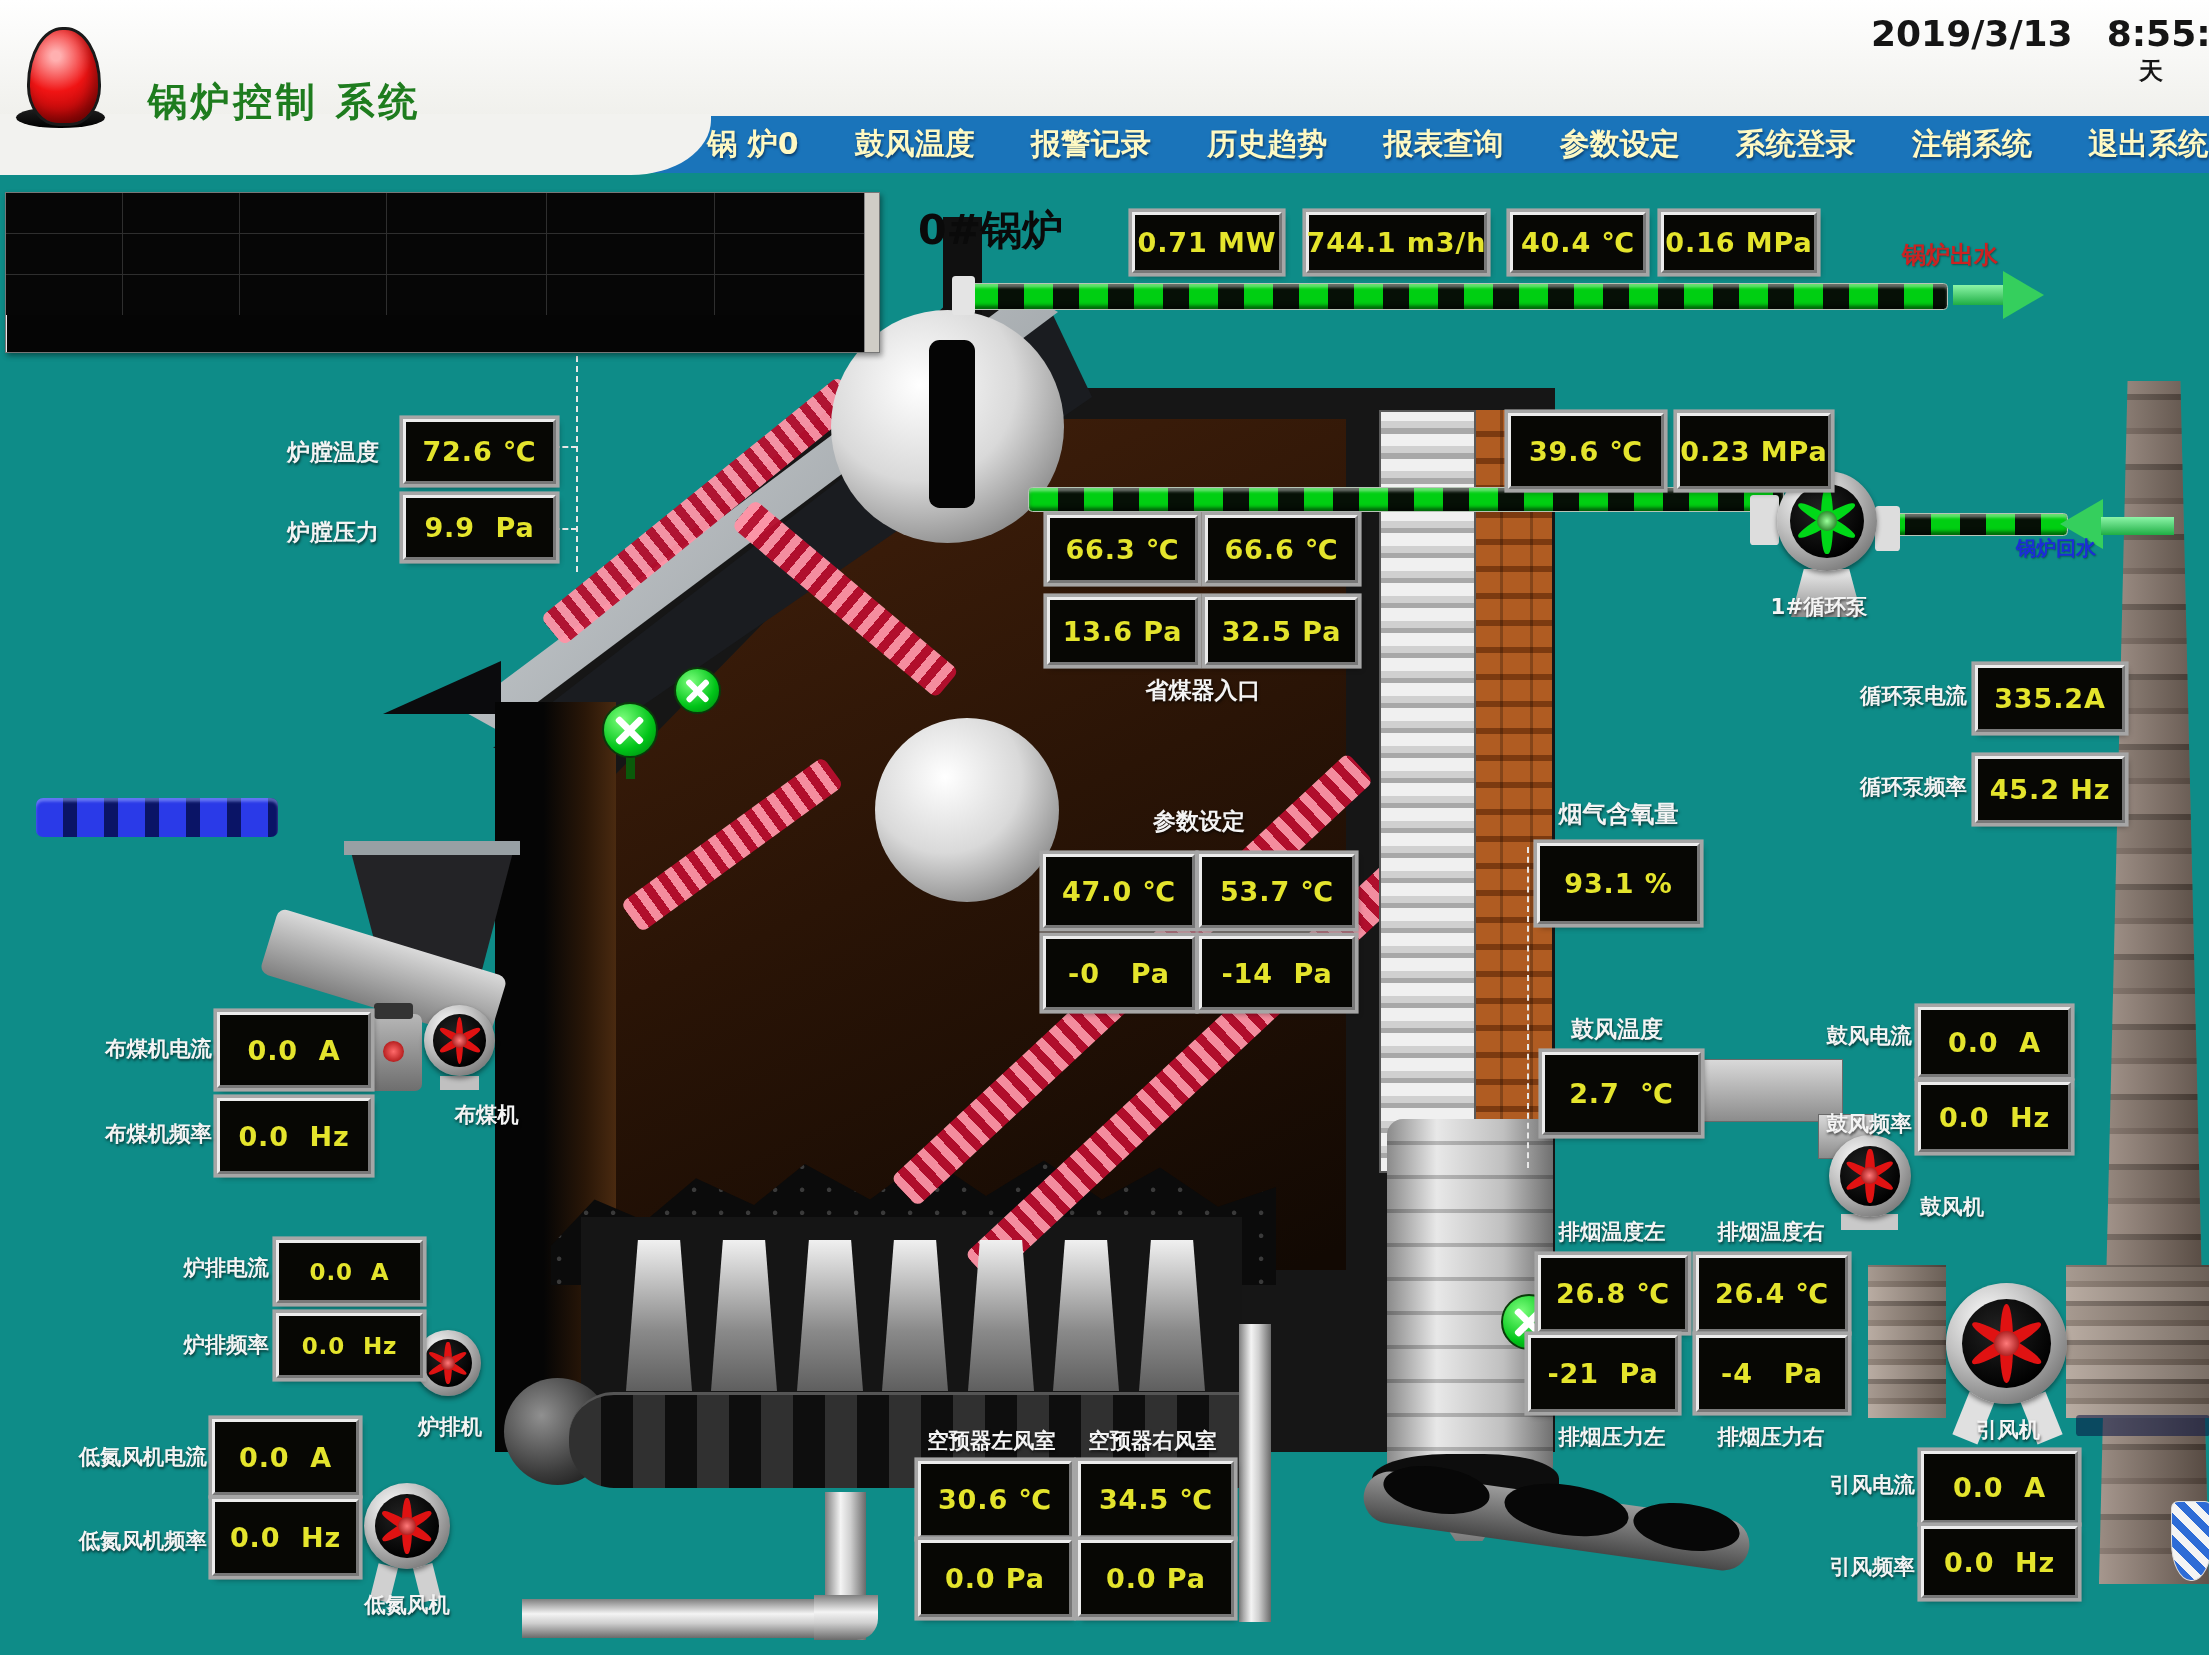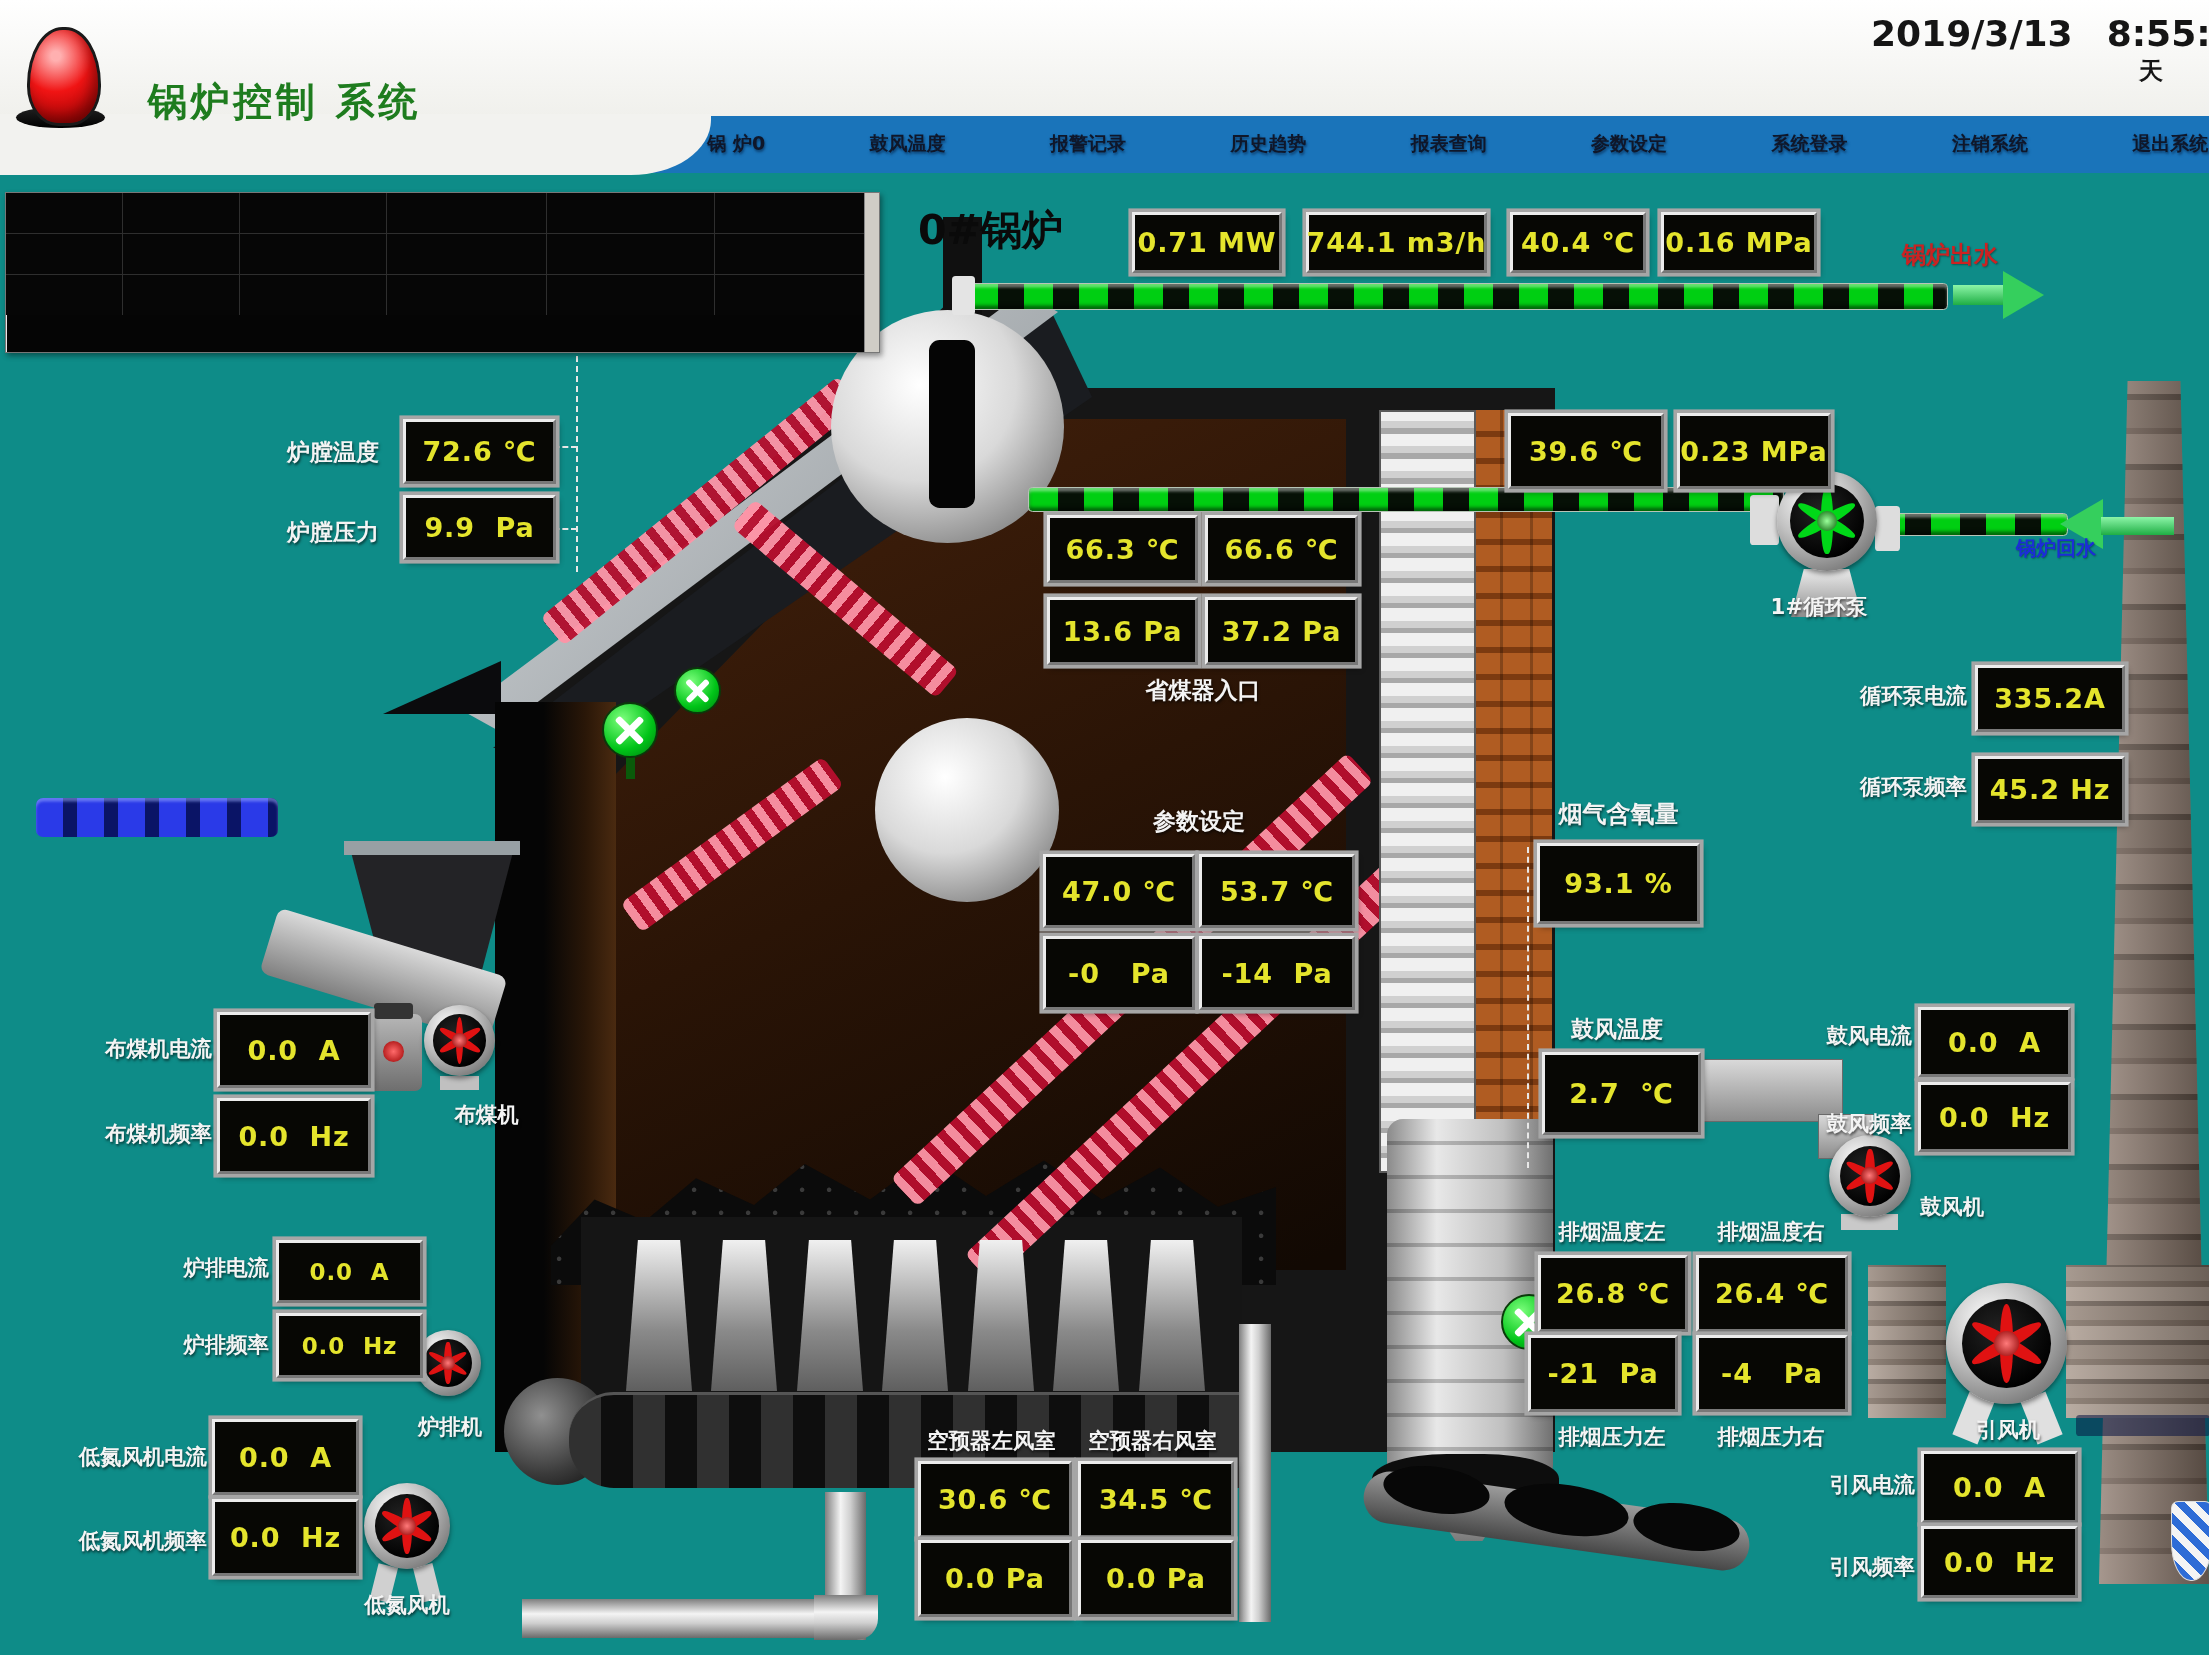--- a/index.html
+++ b/index.html
@@ -20,21 +20,21 @@
   .tubes{position:absolute;background:repeating-linear-gradient(90deg,#ff93a6 0 9px,#b80e2e 9px 18px);border-radius:7.1px;opacity:.95;z-index:7}
   .fan{position:absolute;border-radius:50%;background:radial-gradient(circle at 35% 30%,#fdfdfd,#c2c2c2 40%,#707070 85%,#4a4a4a);box-shadow:0 2.7px 5.3px rgba(0,0,0,.45);display:flex;align-items:center;justify-content:center;z-index:22}
   .fan .hub{width:74%;height:74%;border-radius:50%;background:radial-gradient(circle at 40% 35%,#222,#000 75%);position:relative;display:flex;align-items:center;justify-content:center}
   .fan .b{position:absolute;width:15%;height:88%;background:#e01212;border-radius:45%}
   .fan .b2{transform:rotate(60deg)}.fan .b3{transform:rotate(120deg)}
   .fan .dot{position:absolute;width:28%;height:28%;border-radius:50%;background:radial-gradient(#ff7a7a,#8e0000)}
   .fan.green .b{background:#00d818}.fan.green .dot{background:radial-gradient(#9aff9a,#045a04)}
   .valve{position:absolute;border-radius:50%;background:radial-gradient(circle at 35% 30%,#7dff7d,#00c418 60%,#007d10);border:2.7px solid #0a3a0a;z-index:25;display:flex;align-items:center;justify-content:center}
   .valve .x{position:absolute;width:68%;height:13%;background:#fff;border-radius:2.7px}
   .valve .xa{transform:rotate(45deg)}.valve .xb{transform:rotate(-45deg)}
-  .menu-item{color:#0f172a;font-size:19px;font-weight:bold;text-shadow:0.9px 1.8px 2.7px #0b3e6e;white-space:nowrap;cursor:pointer}
+  .menu-item{color:#fef9c3;font-size:30px;font-weight:bold;text-shadow:0.9px 1.8px 2.7px #0b3e6e;white-space:nowrap;cursor:pointer}
   .acell{display:flex;align-items:center;justify-content:center;font-size:18px;color:#1a1a1a;font-weight:bold;border-right:0.9px solid #9a9a96;white-space:nowrap;overflow:hidden}
   .bcell{border-right:0.9px solid #2e2e2e;flex:1}
   .tooth{position:absolute;width:66px;height:151px;clip-path:polygon(18% 0,82% 0,100% 100%,0 100%);background:linear-gradient(180deg,#f0f0f0,#8a8a8a 60%,#5f5f5f);z-index:7}
 </style>
 </head>
 <body>
 
 <div class="abs" style="left:0;top:114px;width:2210px;height:59px;background:#1a74ba;z-index:39"></div>
 <div class="abs" style="left:0;top:0;width:2210px;height:116px;background:linear-gradient(180deg,#ffffff,#f0f0ec);z-index:40"></div>
 <div class="abs" style="left:0;top:114px;width:711px;height:61px;background:#f2f2ef;border-bottom-right-radius:80px 55px;z-index:40"></div>
@@ -246,21 +246,21 @@
 <div class="vb" style="left:403px;top:419px;width:147px;height:59px">72.6 ℃</div>
 <div class="lbl" style="left:287px;top:517px">炉膛压力</div>
 <div class="vb" style="left:403px;top:495px;width:147px;height:59px">9.9  Pa</div>
 
 <div class="vb" style="left:1508px;top:413px;width:150px;height:70px">39.6 ℃</div>
 <div class="vb" style="left:1677px;top:413px;width:148px;height:70px">0.23 MPa</div>
 
 <div class="vb" style="left:1047px;top:515px;width:145px;height:62px">66.3 ℃</div>
 <div class="vb" style="left:1205px;top:515px;width:147px;height:62px">66.6 ℃</div>
 <div class="vb" style="left:1047px;top:597px;width:145px;height:62px">13.6 Pa</div>
-<div class="vb" style="left:1205px;top:597px;width:147px;height:62px">37.2 Pa</div>
+<div class="vb" style="left:1205px;top:597px;width:147px;height:62px">32.5 Pa</div>
 <div class="lbl ctr" style="left:1105px;top:675px;width:196px">省煤器入口</div>
 
 <div class="lbl ctr" style="left:1101px;top:806px;width:196px">参数设定</div>
 <div class="vb" style="left:1043px;top:854px;width:146px;height:68px">47.0 ℃</div>
 <div class="vb" style="left:1199px;top:854px;width:150px;height:68px">53.7 ℃</div>
 <div class="vb" style="left:1043px;top:936px;width:146px;height:68px">-0   Pa</div>
 <div class="vb" style="left:1199px;top:936px;width:150px;height:68px">-14  Pa</div>
 
 <div class="lbl ctr" style="left:1531px;top:798px;width:175px;font-size:24px">烟气含氧量</div>
 <div class="vb" style="left:1537px;top:843px;width:157px;height:75px">93.1 %</div>

